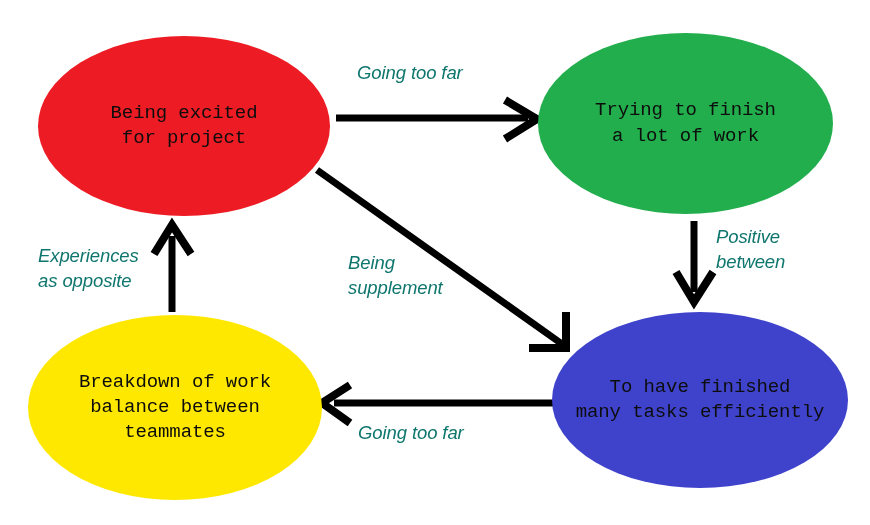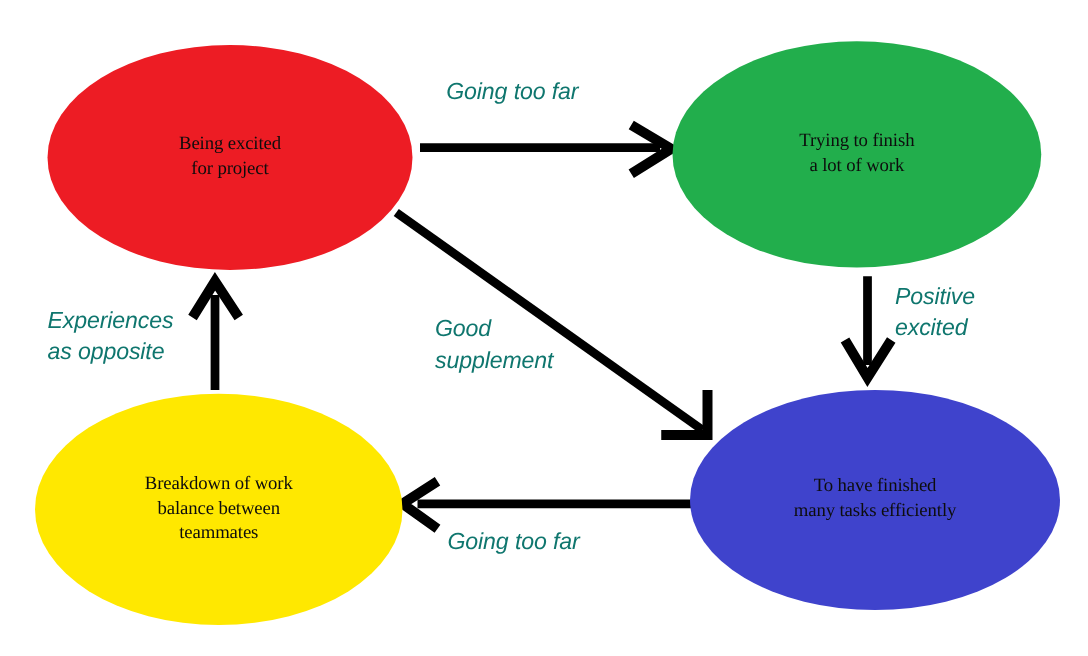--- a/index.html
+++ b/index.html
@@ -27,22 +27,22 @@
   .node {
     position: absolute;
     border-radius: 50%;
     display: flex;
     align-items: center;
     justify-content: center;
     text-align: center;
     box-sizing: border-box;
   }
   .node-label {
-    font-family: Liberation Serif, serif;
-    font-size: 15px;
+    font-family: Liberation Mono, monospace;
+    font-size: 19px;
     line-height: 1.32;
     color: #0d0d0d;
     white-space: pre-line;
     letter-spacing: -0.1px;
   }
   .edge-label {
     position: absolute;
     font-family: "Liberation Sans", sans-serif;
     font-style: italic;
     font-size: 18.5px;
@@ -112,23 +112,23 @@
 
   <div class="node" id="node-yellow">
     <span class="node-label">Breakdown of work
 balance between
 teammates</span>
   </div>
 
   <div class="edge-label" id="label-going-too-far-top">Going too far</div>
 
   <div class="edge-label" id="label-positive-opposite">Positive
-excited</div>
+between</div>
 
   <div class="edge-label" id="label-going-too-far-bottom">Going too far</div>
 
   <div class="edge-label" id="label-experiences">Experiences
 as opposite</div>
 
-  <div class="edge-label" id="label-good-supplement">Good
+  <div class="edge-label" id="label-good-supplement">Being
 supplement</div>
 
 </div>
 
 </body></html>

